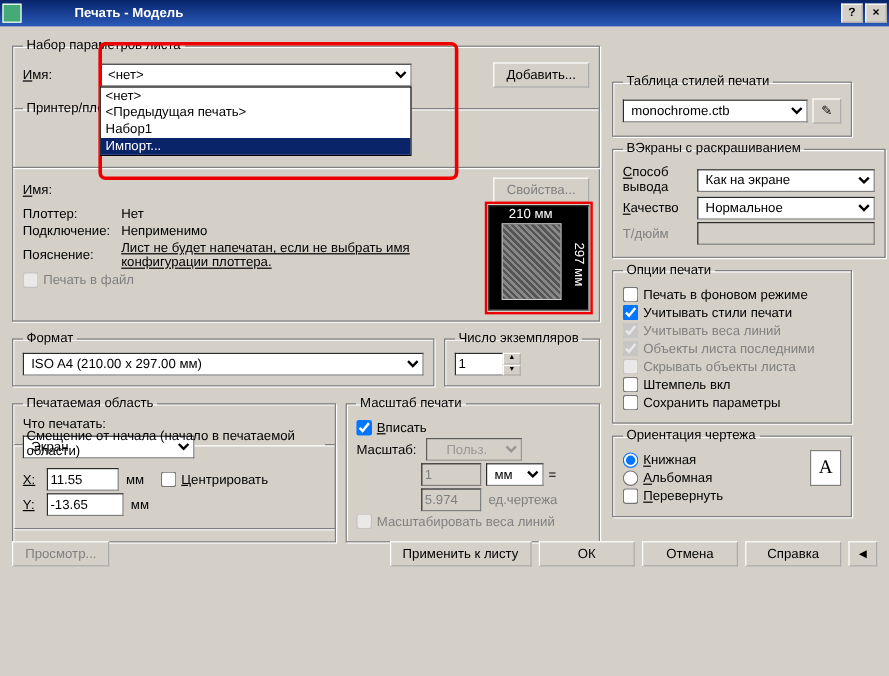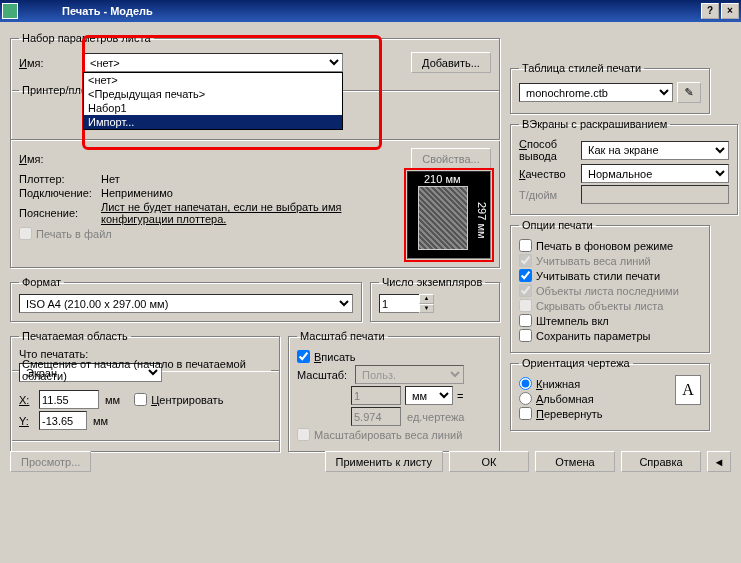--- a/index.html
+++ b/index.html
@@ -136,21 +136,21 @@
           <select style="width:143px; margin-top:3px;"><option>Экран</option></select>
         </fieldset>
         <fieldset style="flex:1;">
           <legend>Масштаб печати</legend>
           <div class="row">
               <input type="checkbox" checked="" style="">
               <label class="u">Вписать</label>
             </div>
           <div class="row">
               <label style="width:54px;">Масштаб:</label>
-              <select disabled="" style="width:109px;"><option>Польз.</option></select>
+              <select disabled="" style="width:80px;text-align:center;"><option>Польз.</option></select>
             </div>
           <div class="row" style="margin-left:54px;">
               <input type="text" disabled="" style="width: 50px;" value="1">
               <select style="width:48px; margin-left:4px;"><option>мм</option></select>
               <span style="margin-left:4px;">=</span>
             </div>
           <div class="row" style="margin-left:54px;">
               <input type="text" disabled="" style="width: 50px;" value="5.974">
               <span class="disabled-text" style="margin-left:6px;">ед.чертежа</span>
             </div>
@@ -165,21 +165,21 @@
         <legend>Смещение от начала (начало в печатаемой области)</legend>
         <div class="row">
           <label class="u" style="width:16px;">X:</label>
           <input type="text" style="width: 60px;" value="11.55">
           <span style="margin:0 14px 0 6px;">мм</span>
           <input type="checkbox" style="">
             <label class="u">Центрировать</label>
         </div>
         <div class="row">
           <label class="u" style="width:16px;">Y:</label>
-          <input type="text" style="width: 48px;" value="-13.65">
+          <input type="text" style="width: 64px;" value="-13.65">
           <span style="margin-left:6px;">мм</span>
         </div>
       </fieldset>
 
     </div>
 
     <div class="right">
       <fieldset>
         <legend class="u">Таблица стилей печати</legend>
         <div class="row">
@@ -204,26 +204,26 @@
           </div>
       </fieldset>
 
       <fieldset>
         <legend>Опции печати</legend>
         <div class="row">
             <input type="checkbox" style="">
             <label>Печать в фоновом режиме</label>
           </div>
         <div class="row">
+            <input type="checkbox" checked="" style="">
+            <label>Учитывать стили печати</label>
+          </div>
+        <div class="row">
             <input type="checkbox" checked="" disabled="" style="">
             <label class="disabled-text">Учитывать веса линий</label>
-          </div>
-        <div class="row">
-            <input type="checkbox" checked="" style="">
-            <label>Учитывать стили печати</label>
           </div>
         <div class="row">
             <input type="checkbox" checked="" disabled="" style="">
             <label class="disabled-text">Объекты листа последними</label>
           </div>
         <div class="row">
             <input type="checkbox" disabled="" style="">
             <label class="disabled-text">Скрывать объекты листа</label>
           </div>
         <div class="row">

